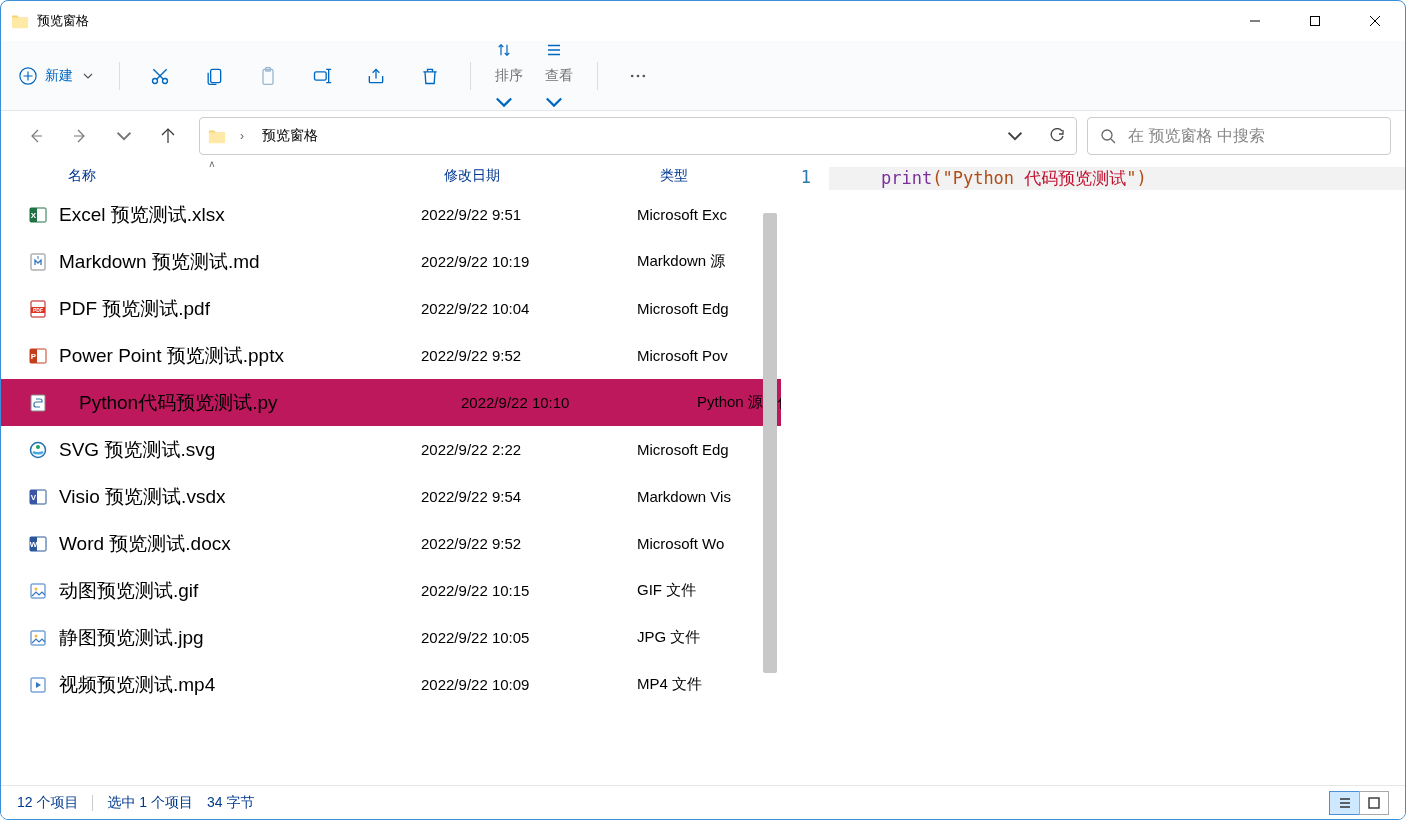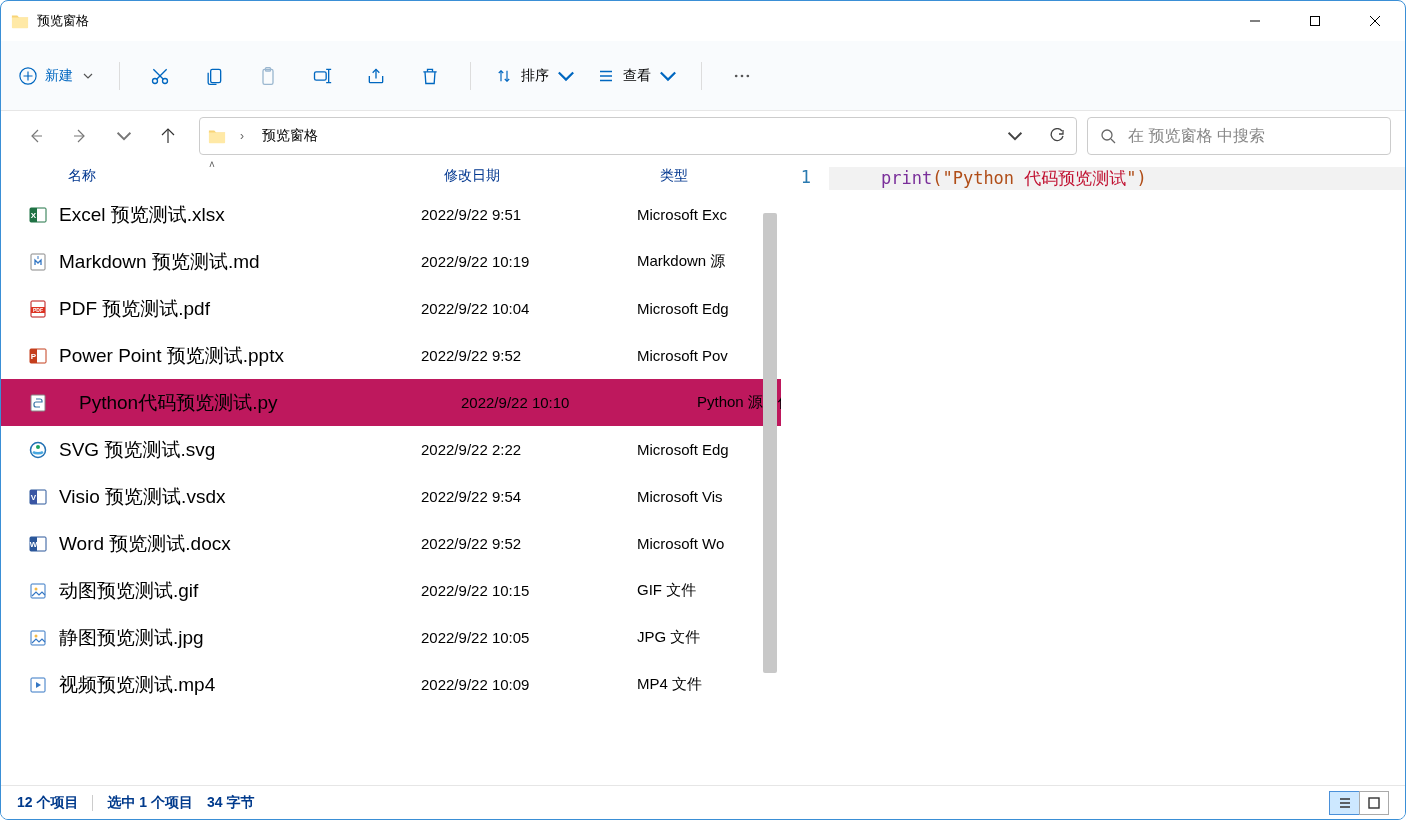--- a/index.html
+++ b/index.html
@@ -14,21 +14,21 @@
   .win-btn svg { width: 12px; height: 12px; }
 
   
   .toolbar { height: 70px; display: flex; align-items: center; padding: 0 8px; gap: 6px; border-bottom: 1px solid #e6e6e6; background: #f9fbfd; }
   .tb-new { display: flex; align-items: center; gap: 8px; padding: 6px 10px; border-radius: 4px; cursor: pointer; color: #0067c0; }
   .tb-new .circle-plus { width: 18px; height: 18px; }
   .tb-new-chevron { width: 10px; height: 10px; margin-left: 2px; }
   .tb-sep { width: 1px; height: 28px; background: #ddd; margin: 0 10px; }
   .tb-icon-btn { width: 48px; height: 44px; display: flex; align-items: center; justify-content: center; border: none; background: transparent; border-radius: 4px; cursor: pointer; color: #0067c0; }
   .tb-icon-btn svg { width: 20px; height: 20px; }
-  .tb-labeled { display: flex; align-items: flex-start; gap: 8px; padding: 6px 8px; border-radius: 4px; cursor: pointer; color: #000000; }
+  .tb-labeled { display: flex; align-items: flex-start; gap: 8px; padding: 6px 8px; border-radius: 4px; cursor: pointer; color: #737373; flex-direction: column; }
   .tb-labeled svg { width: 18px; height: 18px; color: #0067c0; }
   .chev-sm { width: 10px; height: 10px; color: #555; }
 
   
   .nav-row { height: 50px; display: flex; align-items: center; padding: 8px 14px; gap: 10px; }
   .nav-arrows { display: flex;; gap: 18px; align-items: center; padding: 0 8px;}
   .nav-btn { width: 26px; height: 26px; display: flex; align-items: center; justify-content: center; background: transparent; border: none; cursor: pointer; color: #777; border-radius: 4px;}
   .nav-btn svg { width: 16px; height: 16px; }
   .nav-btn.enabled { color: #333; }
   .addr-bar { position:relative; flex: 1; height: 38px; border: 1px solid #ccc; border-radius: 4px; display: flex; align-items: center; padding: 0 8px; gap: 10px; background: #fff; }
@@ -69,21 +69,21 @@
 
   
   .code-preview { display:flex; font-family: Consolas, monospace; font-size: 17px; padding: 6px 0 0 0;}
   .gutter { width: 48px; text-align: right; color: #2a7ab0; padding-right: 18px; background:#fff;}
   .code-line { flex:1; background: #f2f2f2; padding: 0 6px; white-space: pre; }
   .tok-fn{color:#7a2f9a;margin-left:46px;}
   .tok-str{color:#b04d17;}
   .tok-cjk{color:#c01030;}
 
   
-  .status-bar { position:absolute; bottom:0; left:0; right:0; height: 34px; border-top: 1px solid #e6e6e6; display: flex; align-items: center; padding: 0 16px; font-size: 14px; color: #003a8c; gap: 14px; background:#fff;font-weight:bold;}
+  .status-bar { position:absolute; bottom:0; left:0; right:0; height: 34px; border-top: 1px solid #e6e6e6; display: flex; align-items: center; padding: 0 16px; font-size: 14px; color: #003a8c; gap: 14px; background:#fff;}
   .status-sep { width:1px; height:16px; background:#ccc;}
   .view-toggles{ margin-left:auto; display:flex;}
   .vt-btn{ width:30px; height:24px; border:1px solid #aaa; display:flex; align-items:center; justify-content:center; cursor:pointer; background:#fff;}
   .vt-btn.active{ background:#cde8ff; border-color:#4a90d9;}
   .vt-btn svg{width:14px; height:14px; color:#333;}
   .vt-btn:first-child{border-right:none;}
 
   
   .folder-tab{fill:#f8d477;}
   .folder-body{fill:#ffe9a6;}
@@ -345,21 +345,21 @@
         <div class="file-row">
           <span class="file-ic">
             <svg viewBox="0 0 18 18">
               <rect x="1" y="2" width="16" height="14" rx="1" fill="#fff" stroke="#2b579a"></rect>
               <rect x="1" y="2" width="7" height="14" fill="#3955a3"></rect>
               <text x="4.5" y="12" font-size="8" fill="#fff" text-anchor="middle" font-weight="bold">V</text>
             </svg>
           </span>
           <span class="fname">Visio 预览测试.vsdx</span>
           <span class="fdate">2022/9/22 9:54</span>
-          <span class="ftype">Microsoft Vis</span>
+          <span class="ftype">Markdown Vis</span>
         </div>
         <div class="file-row">
           <span class="file-ic">
             <svg viewBox="0 0 18 18">
               <rect x="1" y="2" width="16" height="14" rx="1" fill="#fff" stroke="#2b579a"></rect>
               <rect x="1" y="2" width="7" height="14" fill="#2b579a"></rect>
               <text x="4.5" y="12" font-size="8" fill="#fff" text-anchor="middle" font-weight="bold">W</text>
             </svg>
           </span>
           <span class="fname">Word 预览测试.docx</span>

